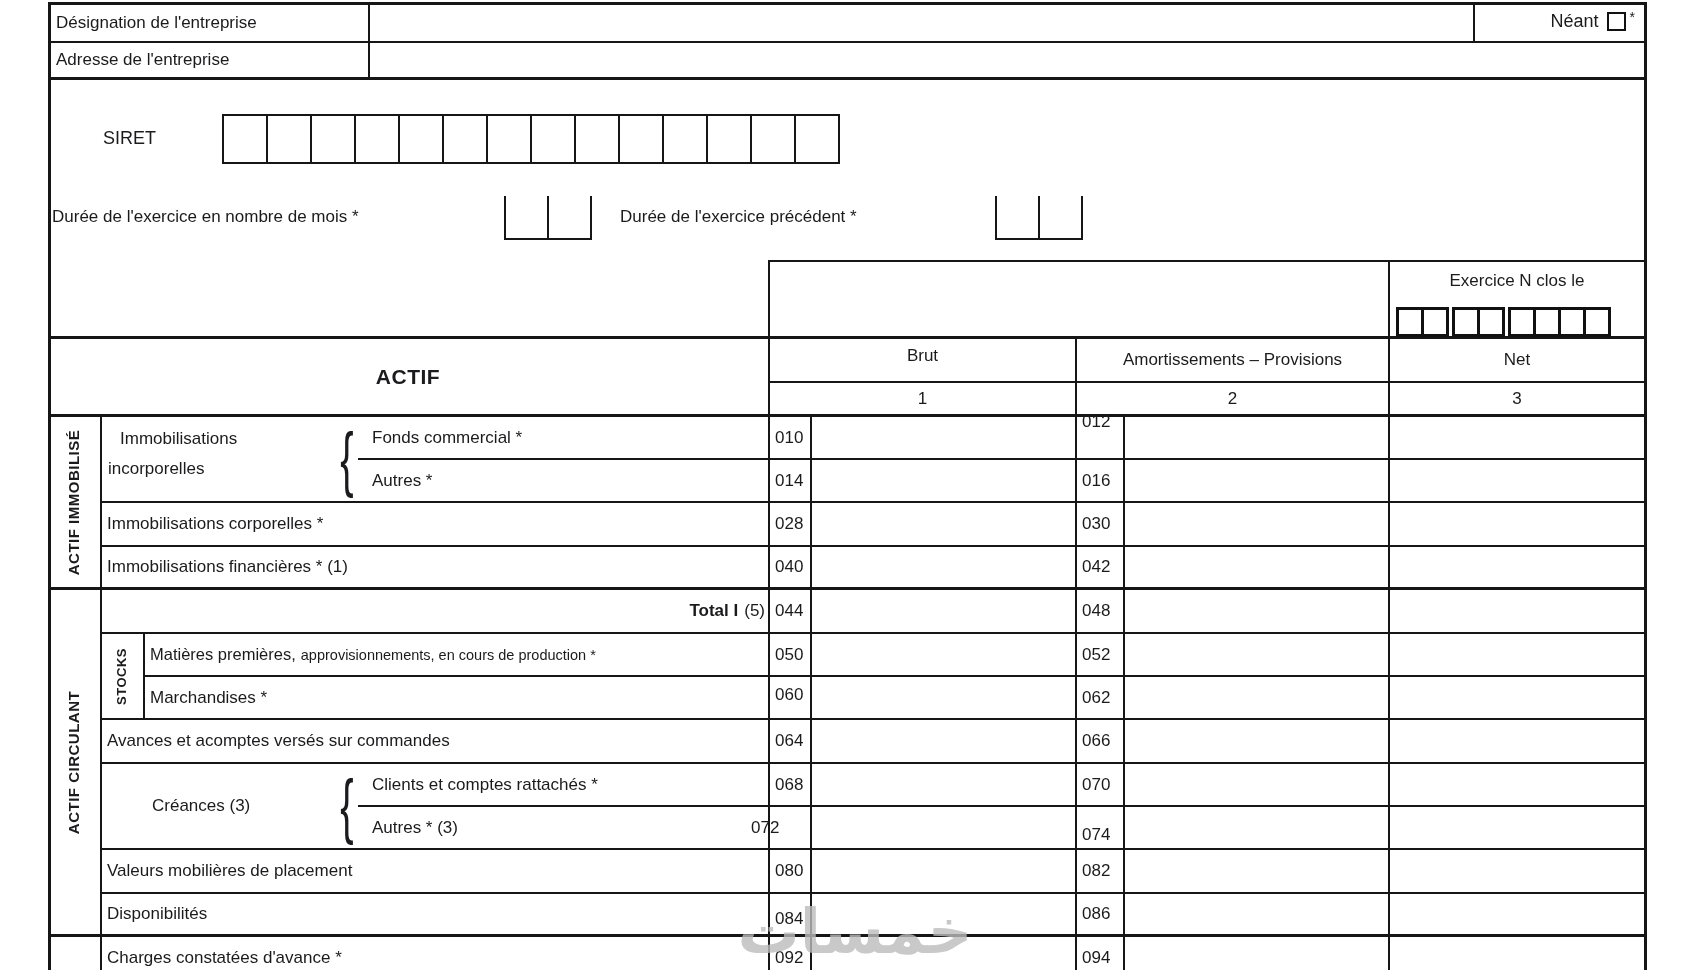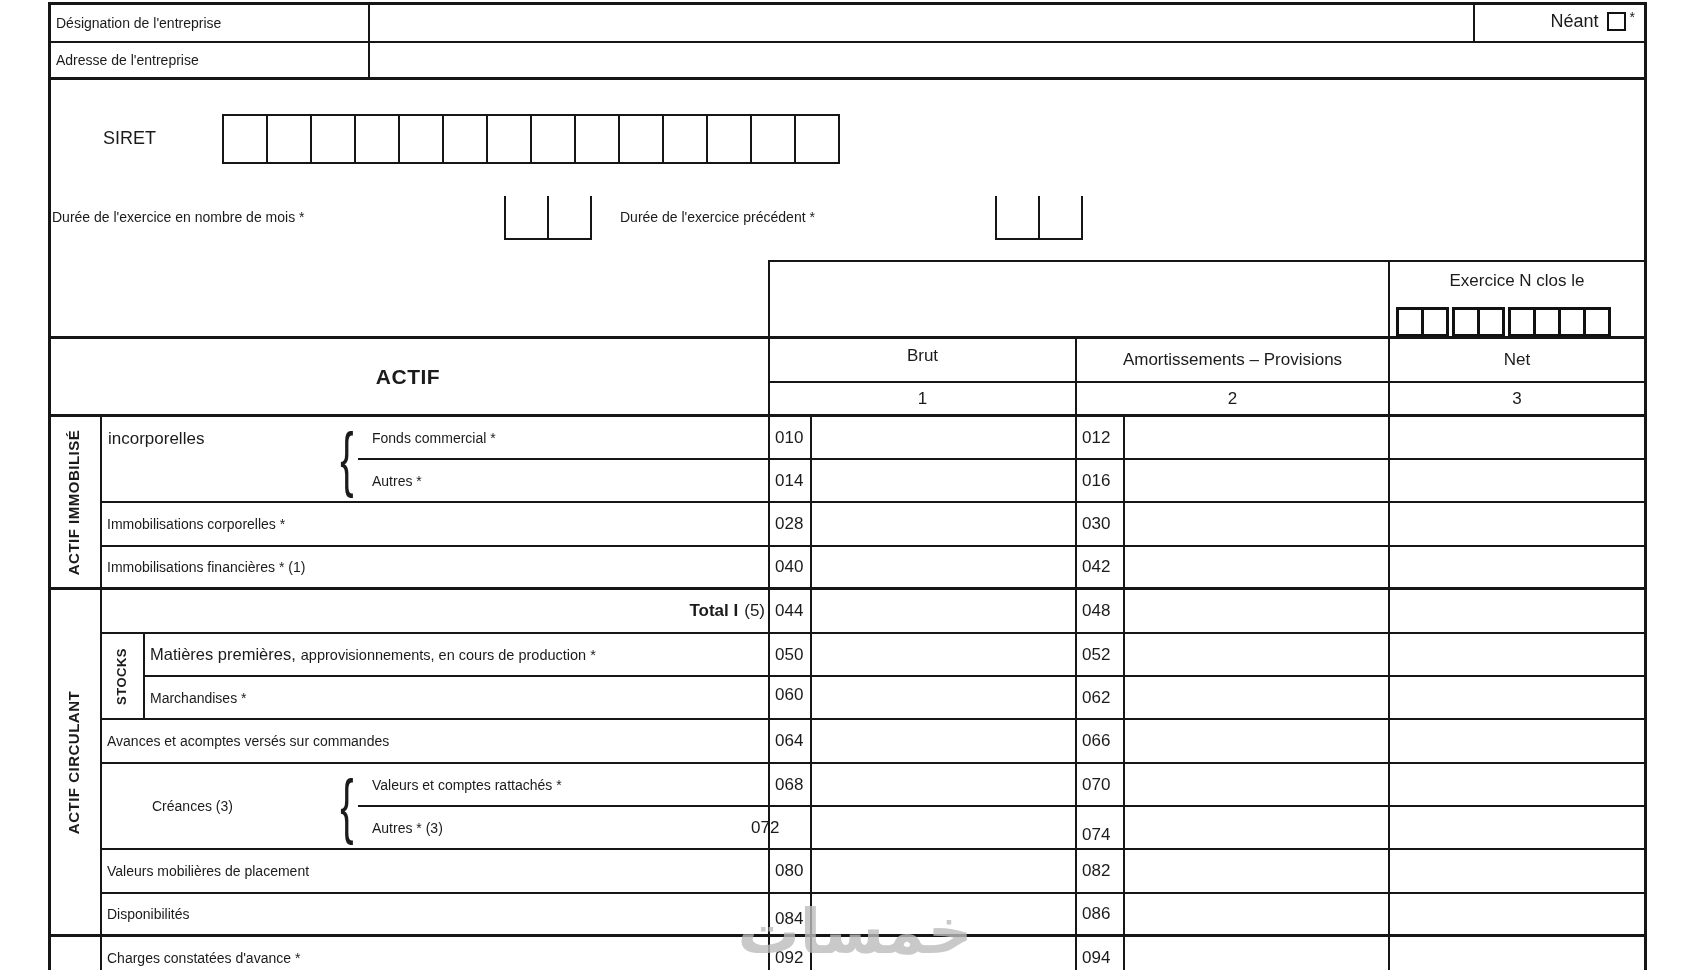--- a/index.html
+++ b/index.html
@@ -1,20 +1,20 @@
 <!DOCTYPE html>
 <html><head>
 <meta charset="utf-8">
 <style>
   html,body{margin:0;padding:0;background:#fff;}
   #page{position:relative;width:1700px;height:970px;background:#fff;overflow:hidden;
         font-family:"Liberation Sans","DejaVu Sans",sans-serif;color:#1b1b1d;}
   .t{position:absolute;}
   .hl,.vl{position:absolute;background:#161616;z-index:1;}
-  .lbl{font-size:14px;display:flex;align-items:center;z-index:2;}
+  .lbl{font-size:17px;display:flex;align-items:center;z-index:2;}
   .hc{display:flex;align-items:center;justify-content:center;font-size:17px;z-index:2;}
   .code{font-size:17px;display:flex;align-items:center;padding-left:3px;z-index:2;}
   .field{z-index:2;}
   .rot{display:flex;align-items:center;justify-content:center;z-index:2;}
   .rot>span{transform:rotate(-90deg);white-space:nowrap;font-weight:bold;font-size:15px;letter-spacing:.5px;}
   .rot.small>span{font-size:13px;}
   .sirets{display:flex;z-index:2;}
   .sbox{width:42px;height:46px;border:2px solid #161616;background:#fff;}
   .sbox+.sbox{margin-left:-2px;}
   .comb{position:absolute;display:flex;z-index:2;}
@@ -141,28 +141,29 @@
       <span>ACTIF IMMOBILISÉ</span>
     </div>
   <div class="t rot" style="left:48px;top:590px;width:52px;height:344px">
       <span>ACTIF CIRCULANT</span>
     </div>
   <div class="t rot small" style="left:100px;top:634px;width:43px;height:84px">
       <span>STOCKS</span>
     </div>
 
   <div class="t grouplbl" style="left:108px;top:424px;width:240px">
+    <span style="display:block;padding-left:12px">Immobilisations</span>
     <span style="display:block">incorporelles</span>
   </div>
   <div class="t brace" style="left:330px;top:420px;width:34px;height:76px">{</div>
 
   <div class="t lbl" style="left:372px;top:417px;height:41px">Fonds commercial *</div>
   <div class="t code" style="left:772px;top:417px;width:38px;height:41px">010</div>
   <div class="t field" style="left:812px;top:417px;width:263px;height:41px"></div>
-  <div class="t code" style="left:1079px;top:417px;width:42px;height:41px">012</div>
+  <div class="t code" style="left:1079px;top:401px;width:42px;height:41px">012</div>
   <div class="t field" style="left:1125px;top:417px;width:263px;height:41px"></div>
   <div class="t field" style="left:1390px;top:417px;width:254px;height:41px"></div>
 
   <div class="t lbl" style="left:372px;top:460px;height:41px">Autres *</div>
   <div class="t code" style="left:772px;top:460px;width:38px;height:41px">014</div>
   <div class="t field" style="left:812px;top:460px;width:263px;height:41px"></div>
   <div class="t code" style="left:1079px;top:460px;width:42px;height:41px">016</div>
   <div class="t field" style="left:1125px;top:460px;width:263px;height:41px"></div>
   <div class="t field" style="left:1390px;top:460px;width:254px;height:41px"></div>
 
@@ -210,21 +211,21 @@
   <div class="t lbl" style="left:107px;top:720px;height:42px">Avances et acomptes versés sur commandes</div>
   <div class="t code" style="left:772px;top:720px;width:38px;height:42px">064</div>
   <div class="t field" style="left:812px;top:720px;width:263px;height:42px"></div>
   <div class="t code" style="left:1079px;top:720px;width:42px;height:42px">066</div>
   <div class="t field" style="left:1125px;top:720px;width:263px;height:42px"></div>
   <div class="t field" style="left:1390px;top:720px;width:254px;height:42px"></div>
 
   <div class="t lbl" style="left:152px;top:764px;height:84px">Créances (3)</div>
   <div class="t brace" style="left:330px;top:767px;width:34px;height:76px">{</div>
 
-  <div class="t lbl" style="left:372px;top:764px;height:41px">Valeurs et comptes rattachés *</div>
+  <div class="t lbl" style="left:372px;top:764px;height:41px">Clients et comptes rattachés *</div>
   <div class="t code" style="left:772px;top:764px;width:38px;height:41px">068</div>
   <div class="t field" style="left:812px;top:764px;width:263px;height:41px"></div>
   <div class="t code" style="left:1079px;top:764px;width:42px;height:41px">070</div>
   <div class="t field" style="left:1125px;top:764px;width:263px;height:41px"></div>
   <div class="t field" style="left:1390px;top:764px;width:254px;height:41px"></div>
 
   <div class="t lbl" style="left:372px;top:807px;height:41px">Autres * (3)</div>
   <div class="t code" style="left:748px;top:807px;width:38px;height:41px">072</div>
   <div class="t field" style="left:812px;top:807px;width:263px;height:41px"></div>
   <div class="t code" style="left:1079px;top:807px;width:42px;height:55px">074</div>

